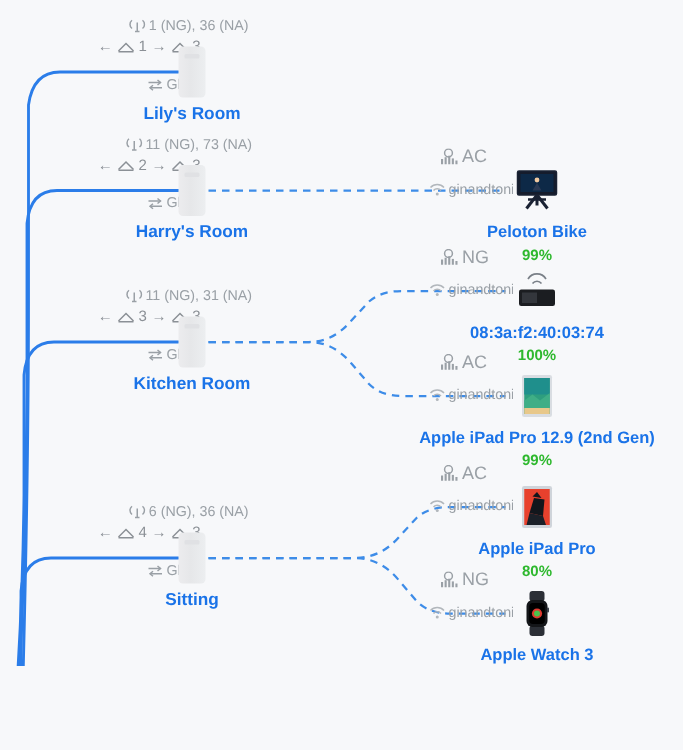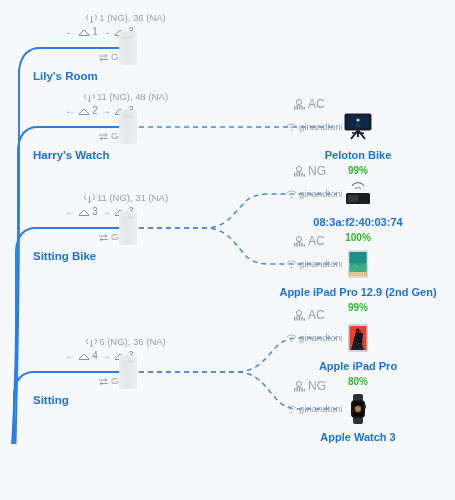--- a/index.html
+++ b/index.html
@@ -69,20 +69,21 @@
     width: 106px;
     text-align: right;
     font-size: 9.5px;
     color: #9aa0a6;
     white-space: nowrap;
   }
   .ap-name {
     position: absolute;
     left: -95px; top: 22px;
     width: 190px;
+    text-align: center;
     font-size: 11.5px;
     font-weight: bold;
     color: #1a73e8;
     white-space: nowrap;
   }
   .icn { display: inline-block; vertical-align: -2px; margin-right: 2px; }
 
   
   .cl-node {
     position: absolute;
@@ -214,21 +215,21 @@
     <div class="ap-clients">
       <span class="icn">
         <svg width="11" height="10" viewBox="0 0 11 10">
             <g stroke="#9aa0a6" stroke-width="1" fill="none">
           <path d="M2,1.5 A3.5,3.5 0 0 0 2,7"></path>
               <path d="M9,1.5 A3.5,3.5 0 0 1 9,7"></path>
           <path d="M5.5,3 L5.5,9"></path>
               <path d="M4,9 L7,9"></path>
             </g>
           </svg>
-      </span><span>11 (NG), 48 (NA)</span>
+      </span><span>11 (NG), 73 (NA)</span>
     </div>
     <div class="ap-hops">
       <span>←</span>
       <span class="icn">
         <svg width="12" height="9" viewBox="0 0 12 9">
             <g stroke="#8b9096" stroke-width="1" fill="none">
           <path d="M1,7 L6,2 L11,7"></path>
               <path d="M1,7.5 L11,7.5"></path>
             </g>
           </svg>
@@ -249,21 +250,21 @@
             <g stroke="#9aa0a6" stroke-width="1" fill="none">
           <path d="M1,3 L9,3"></path>
               <path d="M7,1.3 L9,3 L7,4.7"></path>
           <path d="M10,6.5 L2,6.5"></path>
               <path d="M4,4.8 L2,6.5 L4,8.2"></path>
             </g>
           </svg>
       </span><span>GbE</span>
     </div>
     <div class="ap-box"></div>
-    <div class="ap-name">Harry's Watch</div>
+    <div class="ap-name">Harry's Room</div>
   </div>
 
   <div class="ap-node" style="left:128px; top:228px;">
     <div class="ap-clients">
       <span class="icn">
         <svg width="11" height="10" viewBox="0 0 11 10">
             <g stroke="#9aa0a6" stroke-width="1" fill="none">
           <path d="M2,1.5 A3.5,3.5 0 0 0 2,7"></path>
               <path d="M9,1.5 A3.5,3.5 0 0 1 9,7"></path>
           <path d="M5.5,3 L5.5,9"></path>
@@ -298,21 +299,21 @@
             <g stroke="#9aa0a6" stroke-width="1" fill="none">
           <path d="M1,3 L9,3"></path>
               <path d="M7,1.3 L9,3 L7,4.7"></path>
           <path d="M10,6.5 L2,6.5"></path>
               <path d="M4,4.8 L2,6.5 L4,8.2"></path>
             </g>
           </svg>
       </span><span>GbE</span>
     </div>
     <div class="ap-box"></div>
-    <div class="ap-name">Sitting Bike</div>
+    <div class="ap-name">Kitchen Room</div>
   </div>
 
   <div class="ap-node" style="left:128px; top:372px;">
     <div class="ap-clients">
       <span class="icn">
         <svg width="11" height="10" viewBox="0 0 11 10">
             <g stroke="#9aa0a6" stroke-width="1" fill="none">
           <path d="M2,1.5 A3.5,3.5 0 0 0 2,7"></path>
               <path d="M9,1.5 A3.5,3.5 0 0 1 9,7"></path>
           <path d="M5.5,3 L5.5,9"></path>

